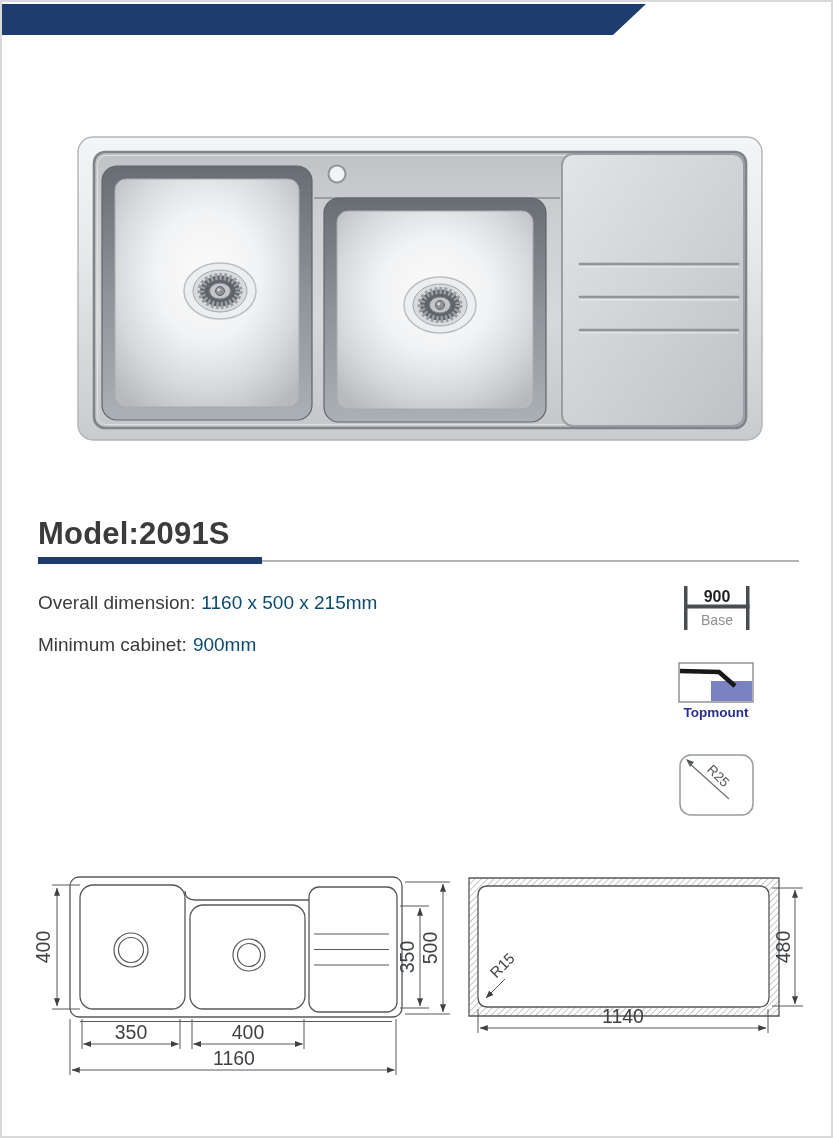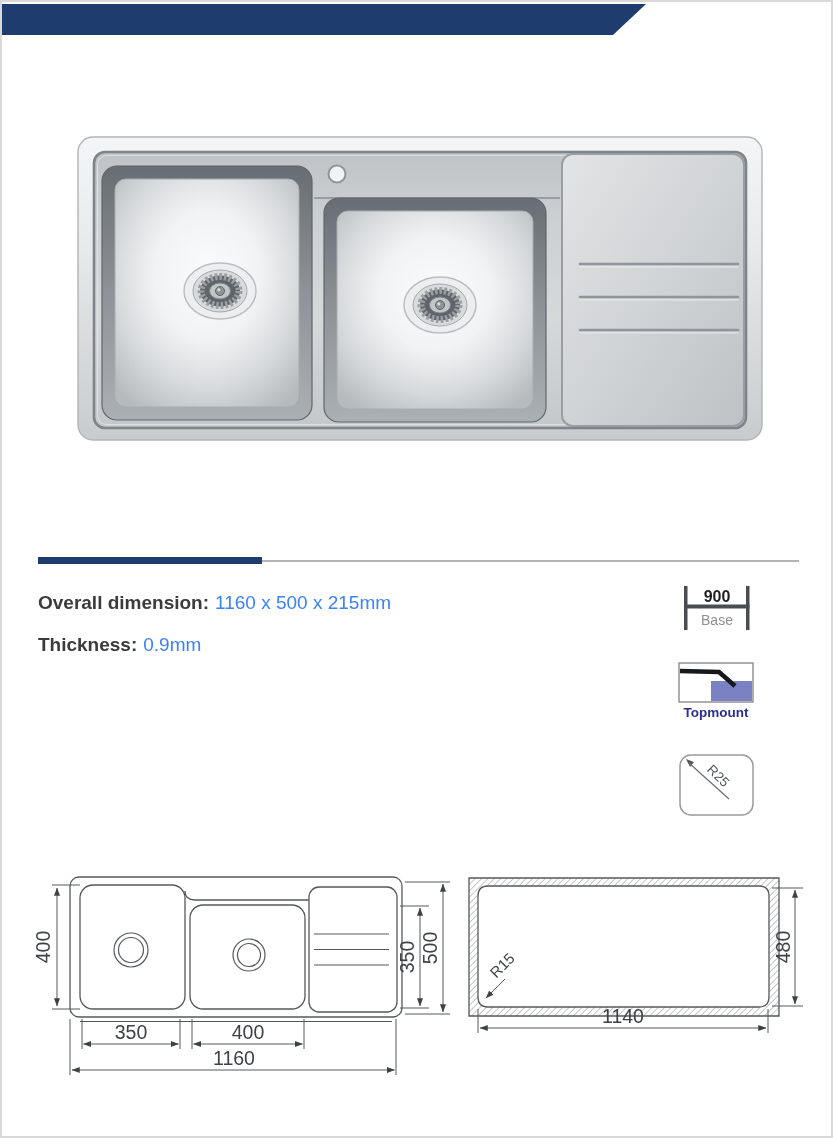--- a/index.html
+++ b/index.html
@@ -5,22 +5,22 @@
   html,body{margin:0;padding:0;background:#fff;}
   .page{position:relative;width:833px;height:1138px;background:#fff;border:2px solid #d9d9d9;box-sizing:border-box;overflow:hidden;font-family:"Liberation Sans",sans-serif;}
   .band{position:absolute;left:0;top:2px;width:650px;height:31px;background:#1e3c6d;
         clip-path:polygon(0 0,644px 0,611px 100%,0 100%);}
   .photo{position:absolute;left:0;top:120px;}
   .model-title{position:absolute;left:36px;top:514px;font-size:31px;font-weight:bold;color:#3b3b3b;letter-spacing:.2px;}
   .rule-blue{position:absolute;left:36px;top:555px;width:224px;height:7px;background:#1e3c6d;}
   .rule-gray{position:absolute;left:260px;top:558px;width:537px;height:2px;background:#b3b3b3;}
   .specs{position:absolute;left:36px;top:580px;width:600px;}
   .spec-row{height:42px;line-height:42px;font-size:19px;white-space:nowrap;}
-  .spec-label{font-weight:bold;color:#3b3b3b;}
-  .spec-value{color:#3b82f6;margin-left:6px;}
+  .spec-label{font-weight:normal;color:#3b3b3b;}
+  .spec-value{color:#0c4a6e;margin-left:6px;}
   .badge{position:absolute;}
   svg text{font-family:"Liberation Sans",sans-serif;}
 </style>
 </head>
 <body>
 
 <div class="page">
 
   <div class="band"></div>
 
@@ -98,29 +98,30 @@
         <ellipse cx="438" cy="303" rx="27" ry="21" fill="#d8dadb" stroke="#a5a8ab" stroke-width="1"></ellipse>
         <ellipse cx="438" cy="303" rx="20" ry="15.5" fill="#5f646a"></ellipse>
         <ellipse cx="438" cy="303" rx="19" ry="14.5" fill="none" stroke="#9a9fa3" stroke-width="7" stroke-dasharray="2.6 2"></ellipse>
         <ellipse cx="438" cy="303" rx="10.5" ry="8" fill="#c3c6c8" stroke="#7f8488" stroke-width="1"></ellipse>
         <circle cx="438" cy="303" r="4.5" fill="#8f9396" stroke="#606468" stroke-width="1"></circle>
         <circle cx="436.8" cy="301.8" r="1.6" fill="#d7d9da"></circle>
       </g>
     </g>
   </svg>
 
+  <div class="model-title">Model:2091S</div>
   <div class="rule-blue"></div>
   <div class="rule-gray"></div>
 
   <div class="specs">
     <div class="spec-row">
       <span class="spec-label">Overall dimension:</span><span class="spec-value">1160 x 500 x 215mm</span>
     </div>
     <div class="spec-row">
-      <span class="spec-label">Thickness:</span><span class="spec-value">0.9mm</span>
+      <span class="spec-label">Minimum cabinet:</span><span class="spec-value">900mm</span>
     </div>
   </div>
 
   <svg class="badge" style="left:672px;top:581px" width="84" height="52" viewBox="0 0 84 52">
     <rect x="10" y="3" width="3.5" height="44" fill="#4a4d50"></rect>
     <rect x="72" y="3" width="3.5" height="44" fill="#4a4d50"></rect>
     <rect x="10" y="21.5" width="65.5" height="4" fill="#4a4d50"></rect>
     <text x="43" y="19" text-anchor="middle" font-size="16" font-weight="bold" fill="#1f1f1f">900</text>
     <text x="43" y="42" text-anchor="middle" font-size="14" fill="#8f8f8f">Base</text>
   </svg>

